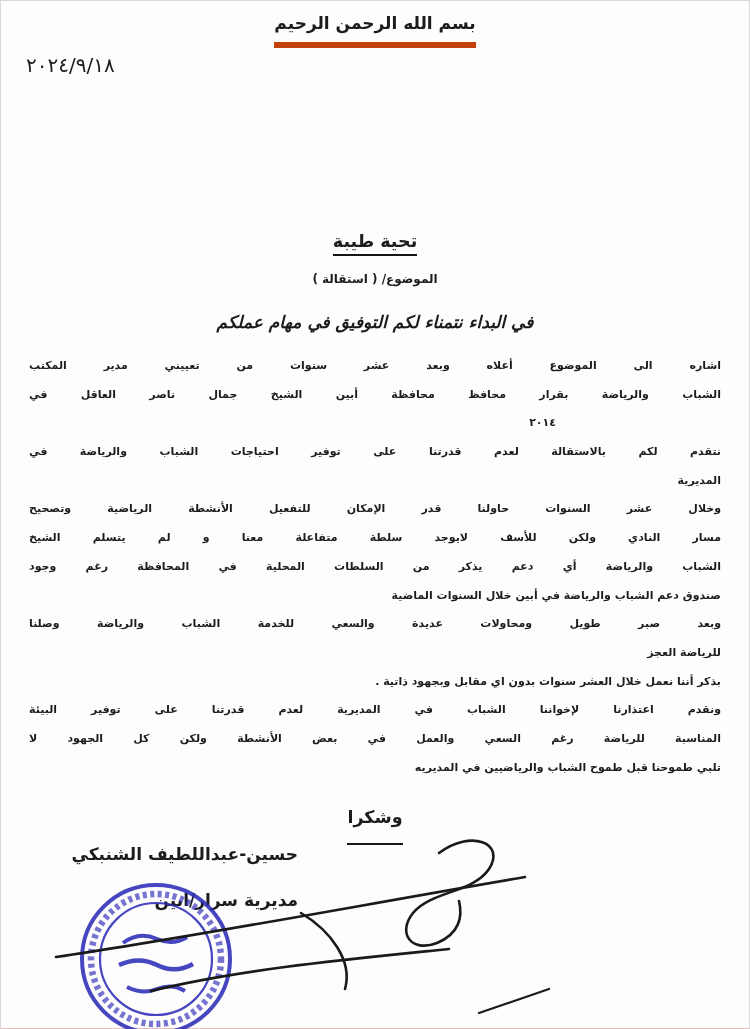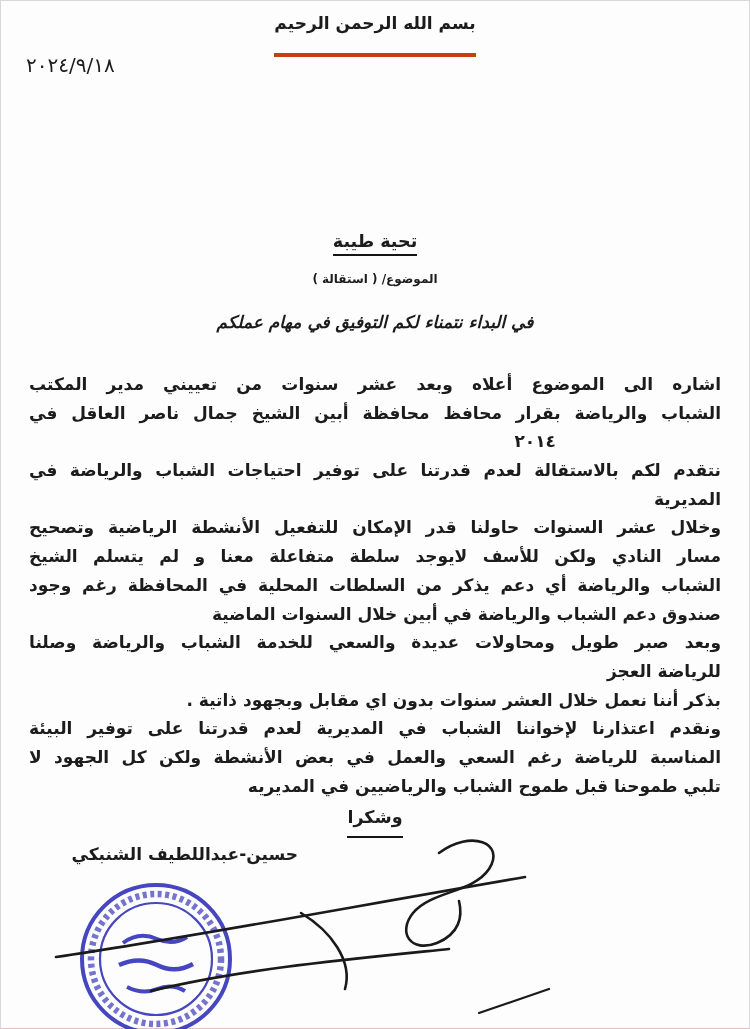--- a/index.html
+++ b/index.html
@@ -16,21 +16,21 @@
     position:absolute;inset:0;
     background:#fdfdfd;
     border:1px solid #d8d8d8;
     border-bottom-color:#e4bdbd;
     box-sizing:border-box;
   }
   .basmala{
     position:absolute;top:12px;left:0;right:0;
     text-align:center;font-size:17px;font-weight:bold;
   }
-  .basmala span{border-bottom:4px solid #c2410c;padding-bottom:20px;}
+  .basmala span{border-bottom:6px solid #c2410c;padding-bottom:9px;}
   .date{
     position:absolute;top:52px;left:25px;
     font-size:20px;letter-spacing:1px;
   }
   .recipients{
     position:absolute;top:100px;right:30px;left:30px;
     font-size:17.5px;font-weight:bold;
   }
   .rec-line{height:44px;}
   .rec-line.with-honorific{
@@ -45,35 +45,35 @@
   .subject{
     position:absolute;top:271px;left:0;right:0;
     text-align:center;font-size:12px;font-weight:bold;
   }
   .opening{
     position:absolute;top:311px;left:0;right:0;
     text-align:center;font-size:17px;font-weight:bold;font-style:italic;
   }
   .body-text{
     position:absolute;top:351px;right:28px;left:28px;
-    font-size:17px;font-weight:bold;margin-top:18px;
+    font-size:11px;font-weight:bold;
   }
   .line{height:28.7px;line-height:28.7px;white-space:nowrap;}
   .line.justify{
     white-space:normal;
     text-align:justify;
     text-align-last:justify;
   }
   .line.right{text-align:right;}
   .line.indent{text-align:right;padding-right:165px;}
   .closing{
     position:absolute;top:806px;left:0;right:0;
     text-align:center;font-size:17.5px;font-weight:bold;
   }
-  .closing span{border-bottom:2px solid #151515;padding-bottom:9px;}
+  .closing span{border-bottom:2px solid #151515;padding-bottom:16px;}
   .signature-block{
     position:absolute;top:843px;left:25px;width:272px;
     font-size:17px;font-weight:bold;
   }
   .sig-line{height:46px;text-align:right;}
   .stamp-svg{
     position:absolute;left:70px;top:864px;
     width:170px;height:170px;
   }
   .scribble-svg{
@@ -119,20 +119,21 @@
     <div class="line justify">المناسبة للرياضة رغم السعي والعمل في بعض الأنشطة ولكن كل الجهود لا</div>
     <div class="line right">تلبي طموحنا قبل طموح الشباب والرياضيين في المديريه</div>
   </div>
 
   <div class="closing">
     <span>وشكرا</span>
   </div>
 
   <div class="signature-block">
     <div class="sig-line">حسين-عبداللطيف الشنبكي</div>
+    <div class="sig-line">مديرية سرار/ابين</div>
   </div>
 
   <svg class="stamp-svg" viewBox="0 0 170 170">
     <g stroke="#2d2db8" fill="none" opacity="0.88">
       <circle cx="85" cy="94" r="74" stroke-width="4"></circle>
       <circle cx="85" cy="94" r="56" stroke-width="2.2"></circle>
       <circle cx="85" cy="94" r="65" stroke-width="6.5" stroke-dasharray="4 3.5" opacity="0.75"></circle>
       <path d="M52 78 q16 -12 34 -4 q16 7 30 -2" stroke-width="4"></path>
       <path d="M48 100 q20 -9 38 0 q18 9 36 -1" stroke-width="4.5"></path>
       <path d="M56 122 q16 8 30 2 q15 -6 28 2" stroke-width="4"></path>

